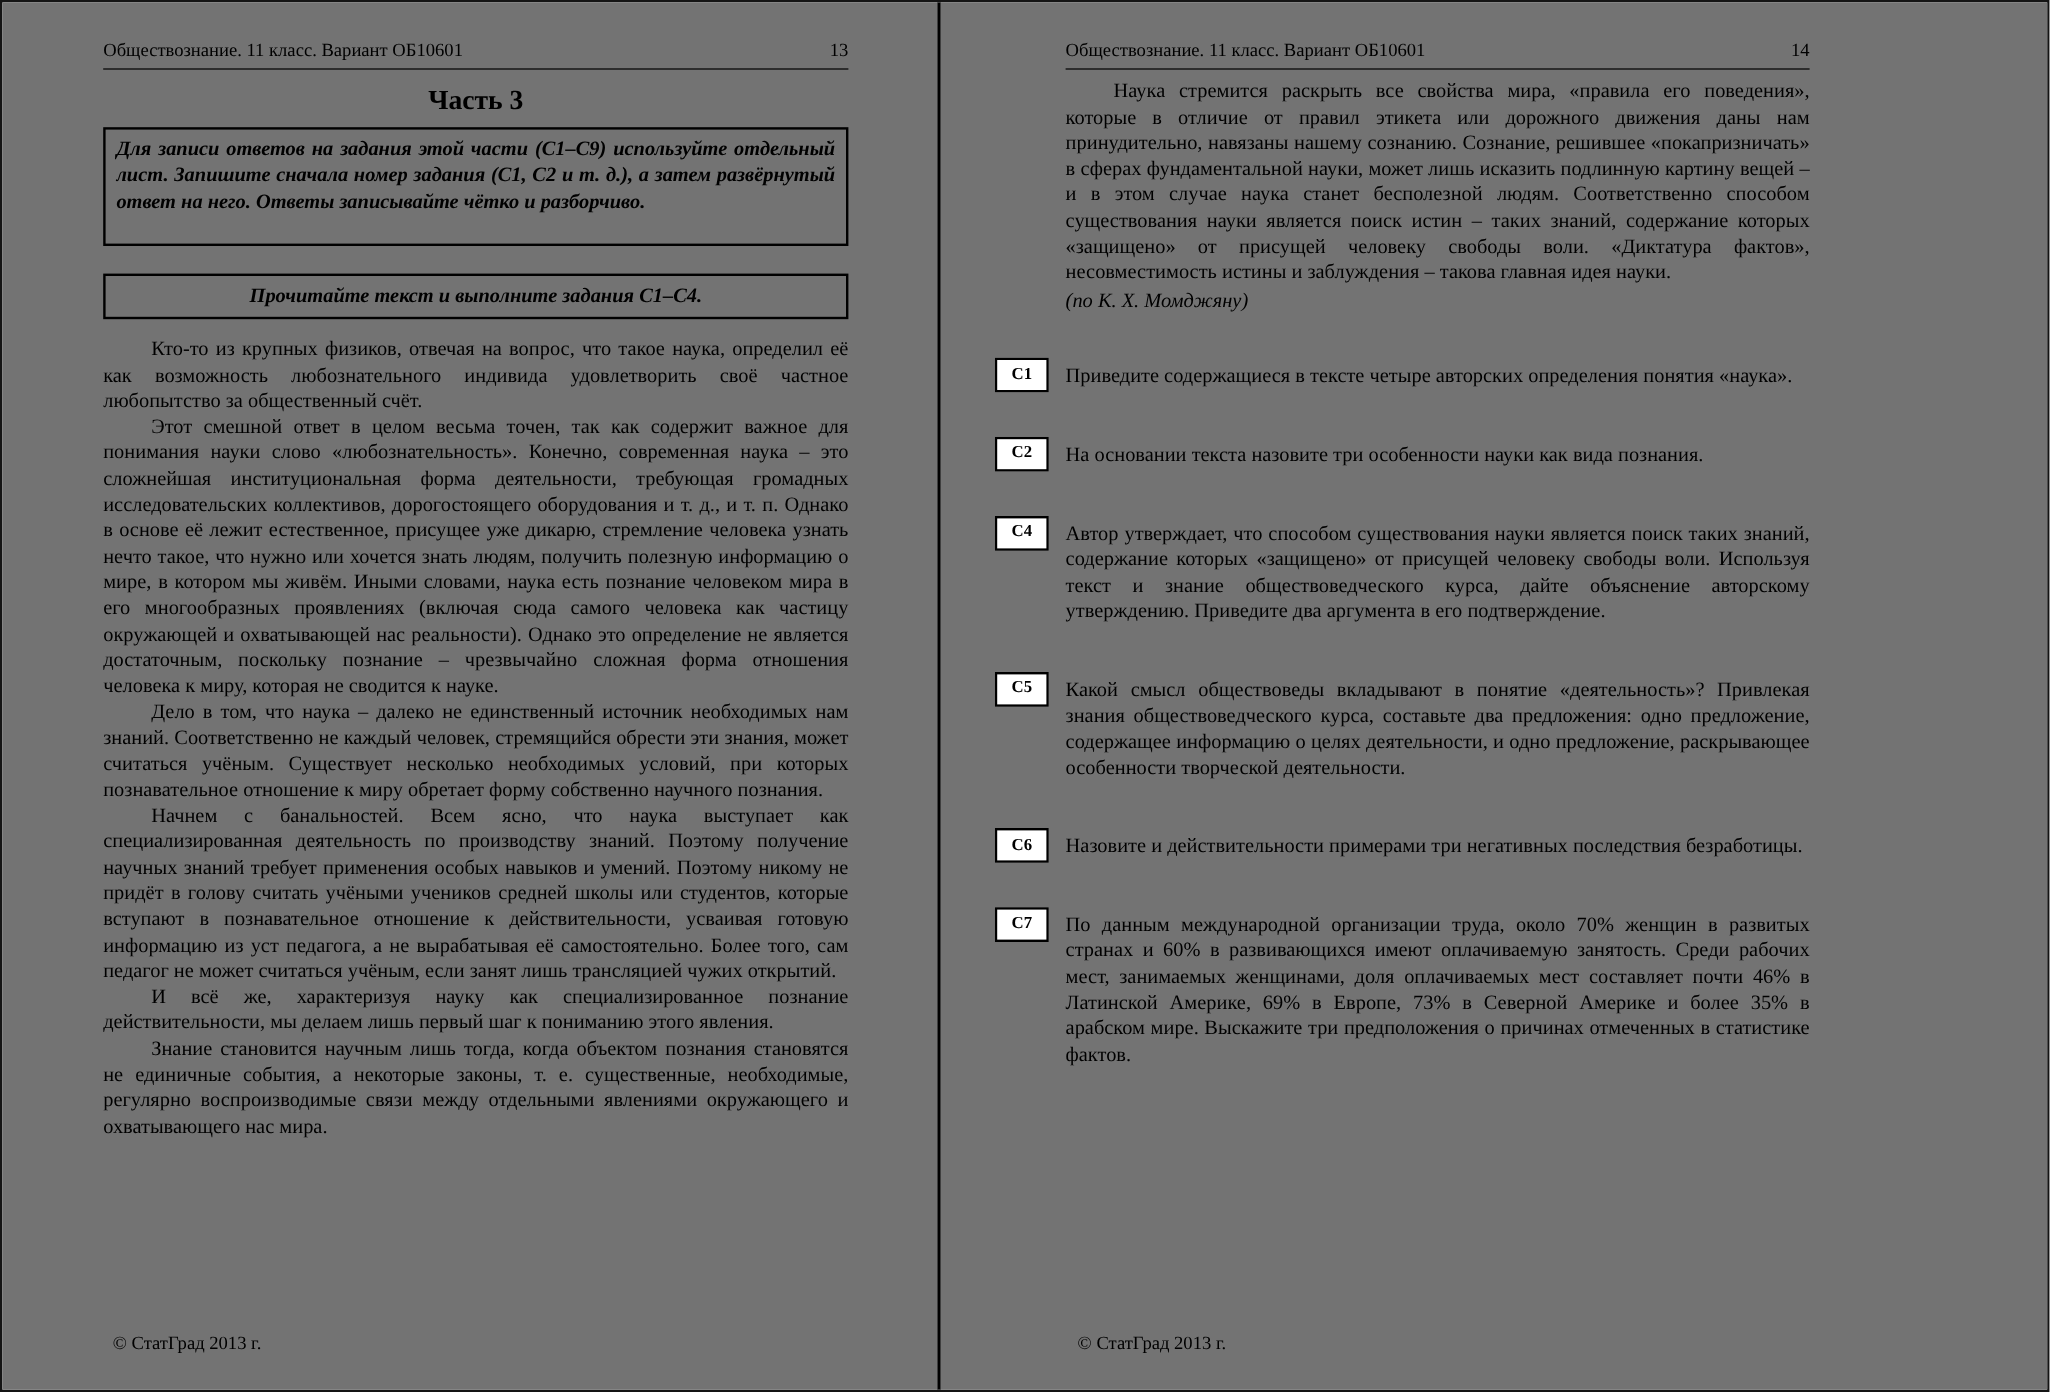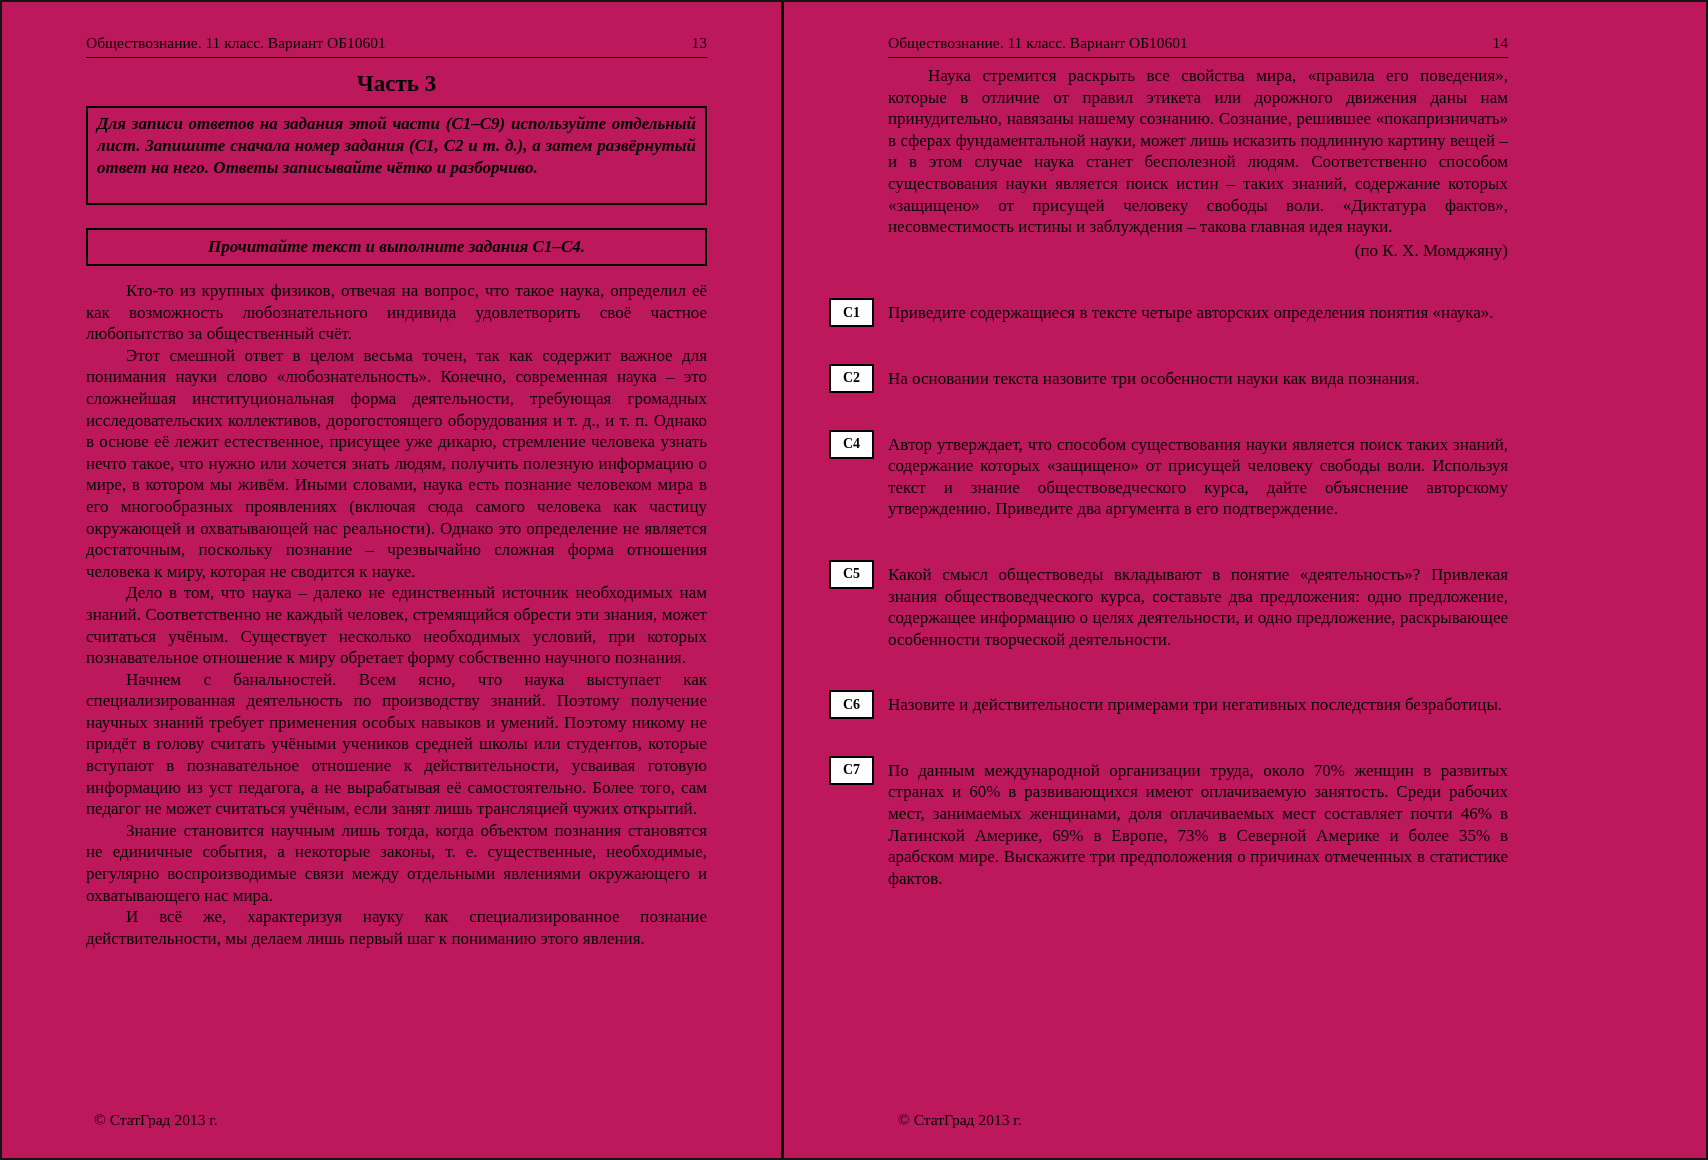--- a/index.html
+++ b/index.html
@@ -7,21 +7,21 @@
   body {
     width:1708px; height:1160px; overflow:hidden;
     font-family:"Liberation Serif","DejaVu Serif",serif;
     color:#000;
     -webkit-font-smoothing:antialiased;
   }
   .spread {
     display:flex; width:1708px; height:1160px;
     background:#fff; border:2px solid #141414;
   }
-  .page { position:relative; height:100%; background:#be185d; }
+  .page { position:relative; height:100%; background:#737373; }
   .page-left  { width:779px; padding:25px 74px 0 84px; }
   .page-right { width:922px; padding:25px 198px 0 104px; }
   .divider { flex:none; width:3px; height:100%; background:#000; }
 
   .page-header {
     display:flex; justify-content:space-between; align-items:baseline;
     font-size:15.5px; padding:7px 0 5px;
     border-bottom:1.5px solid #000;
   }
 
@@ -39,21 +39,21 @@
   .read-box { margin-top:23px; padding:6px 9px; text-align:center; }
 
   .body-text {
     font-size:17px; line-height:21.6px; text-align:justify;
   }
   .page-left .body-text { margin-top:14px; }
   .page-right .body-text { margin-top:7px; }
   .body-text p { text-indent:40px; }
 
   .attribution {
-    text-align:right; text-indent:0 !important;
+    font-style:italic; text-indent:0 !important;
     margin-top:2px;
   }
 
   .tasks { margin-top:41px; }
   .task { position:relative; margin-bottom:44px; }
   .task:last-child { margin-bottom:11px; }
   .task-text {
     font-size:17px; line-height:21.6px; text-align:justify; text-indent:0;
   }
   .task-label {
@@ -84,22 +84,22 @@
 
     <div class="box instructions-box">Для записи ответов на задания этой части (С1–С9) используйте отдельный лист. Запишите сначала номер задания (С1, С2 и т. д.), а затем развёрнутый ответ на него. Ответы записывайте чётко и разборчиво.</div>
 
     <div class="box read-box">Прочитайте текст и выполните задания С1–С4.</div>
 
     <div class="body-text">
       <p>Кто-то из крупных физиков, отвечая на вопрос, что такое наука, определил её как возможность любознательного индивида удовлетворить своё частное любопытство за общественный счёт.</p>
       <p>Этот смешной ответ в целом весьма точен, так как содержит важное для понимания науки слово «любознательность». Конечно, современная наука – это сложнейшая институциональная форма деятельности, требующая громадных исследовательских коллективов, дорогостоящего оборудования и т. д., и т. п. Однако в основе её лежит естественное, присущее уже дикарю, стремление человека узнать нечто такое, что нужно или хочется знать людям, получить полезную информацию о мире, в котором мы живём. Иными словами, наука есть познание человеком мира в его многообразных проявлениях (включая сюда самого человека как частицу окружающей и охватывающей нас реальности). Однако это определение не является достаточным, поскольку познание – чрезвычайно сложная форма отношения человека к миру, которая не сводится к науке.</p>
       <p>Дело в том, что наука – далеко не единственный источник необходимых нам знаний. Соответственно не каждый человек, стремящийся обрести эти знания, может считаться учёным. Существует несколько необходимых условий, при которых познавательное отношение к миру обретает форму собственно научного познания.</p>
       <p>Начнем с банальностей. Всем ясно, что наука выступает как специализированная деятельность по производству знаний. Поэтому получение научных знаний требует применения особых навыков и умений. Поэтому никому не придёт в голову считать учёными учеников средней школы или студентов, которые вступают в познавательное отношение к действительности, усваивая готовую информацию из уст педагога, а не вырабатывая её самостоятельно. Более того, сам педагог не может считаться учёным, если занят лишь трансляцией чужих открытий.</p>
+      <p>И всё же, характеризуя науку как специализированное познание действительности, мы делаем лишь первый шаг к пониманию этого явления.</p>
       <p>Знание становится научным лишь тогда, когда объектом познания становятся не единичные события, а некоторые законы, т. е. существенные, необходимые, регулярно воспроизводимые связи между отдельными явлениями окружающего и охватывающего нас мира.</p>
-      <p>И всё же, характеризуя науку как специализированное познание действительности, мы делаем лишь первый шаг к пониманию этого явления.</p>
     </div>
 
     <div class="page-footer">© СтатГрад 2013 г.</div>
   </section>
 
   <div class="divider"></div>
 
   <section class="page page-right">
     <header class="page-header">
       <span>Обществознание. 11 класс. Вариант ОБ10601</span>

